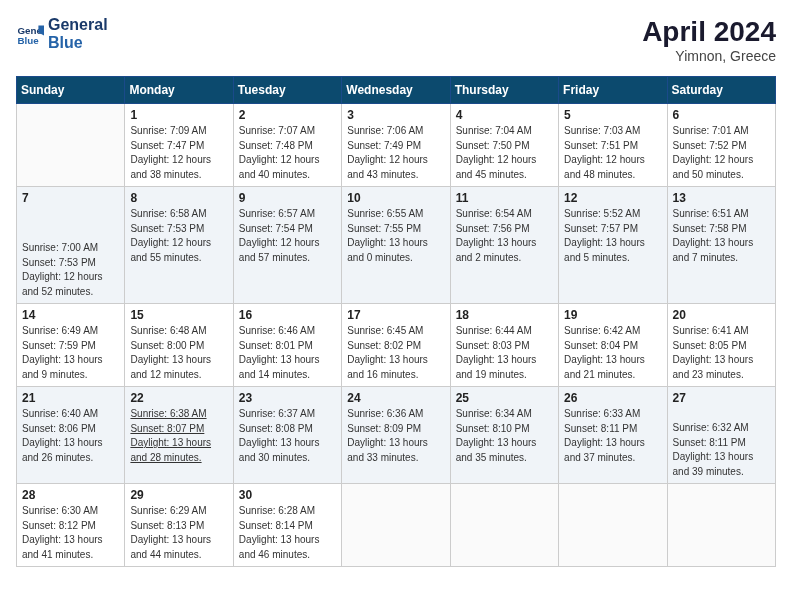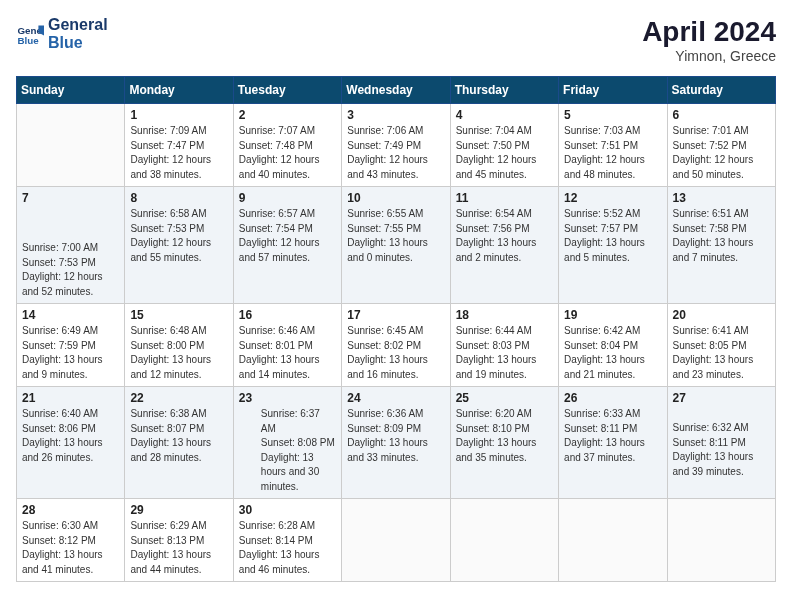--- a/index.html
+++ b/index.html
@@ -246,39 +246,39 @@
       </tr>
       <tr>
         <td>
           <span class="day-number">21</span>
           <div class="day-info" style="white-space: pre-line;">Sunrise: 6:40 AM
 Sunset: 8:06 PM
 Daylight: 13 hours and 26 minutes.</div>
         </td>
         <td>
           <span class="day-number">22</span>
-          <div class="day-info" style="white-space: pre-line;">Sunrise: 6:38 AM
+          <div class="day-info" style="white-space: pre-line; text-decoration: underline;">Sunrise: 6:38 AM
 Sunset: 8:07 PM
 Daylight: 13 hours and 28 minutes.</div>
         </td>
         <td>
           <span class="day-number">23</span>
-          <div class="day-info" style="white-space: pre-line; margin-left: 22px;">Sunrise: 6:37 AM
+          <div class="day-info" style="white-space: pre-line;">Sunrise: 6:37 AM
 Sunset: 8:08 PM
 Daylight: 13 hours and 30 minutes.</div>
         </td>
         <td>
           <span class="day-number">24</span>
           <div class="day-info" style="white-space: pre-line;">Sunrise: 6:36 AM
 Sunset: 8:09 PM
 Daylight: 13 hours and 33 minutes.</div>
         </td>
         <td>
           <span class="day-number">25</span>
-          <div class="day-info" style="white-space: pre-line;">Sunrise: 6:20 AM
+          <div class="day-info" style="white-space: pre-line;">Sunrise: 6:34 AM
 Sunset: 8:10 PM
 Daylight: 13 hours and 35 minutes.</div>
         </td>
         <td>
           <span class="day-number">26</span>
           <div class="day-info" style="white-space: pre-line;">Sunrise: 6:33 AM
 Sunset: 8:11 PM
 Daylight: 13 hours and 37 minutes.</div>
         </td>
         <td>

